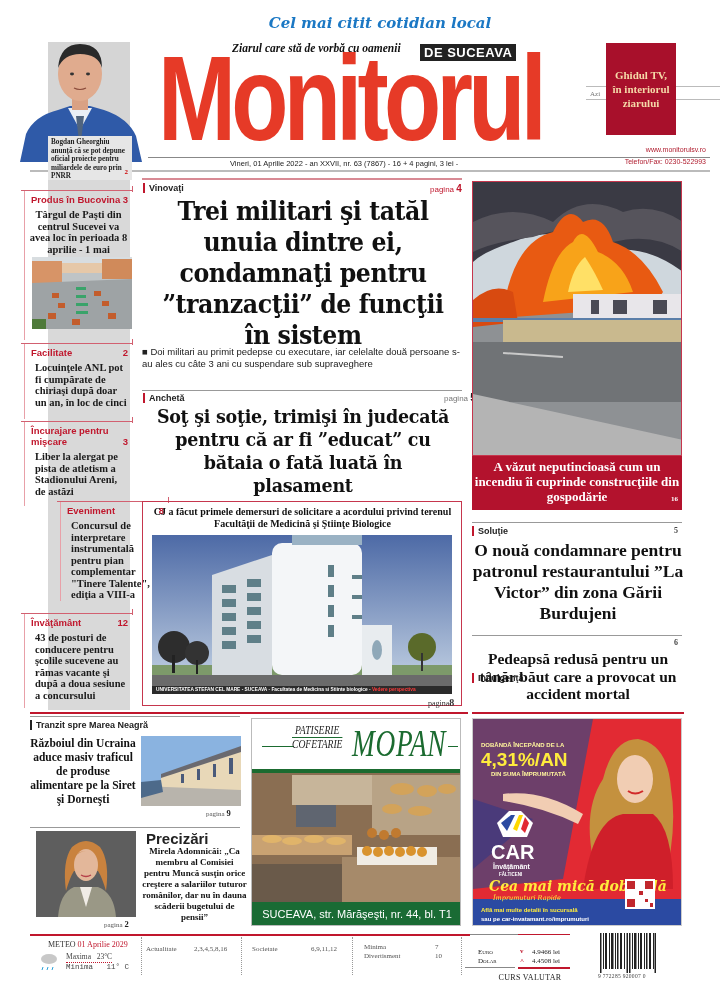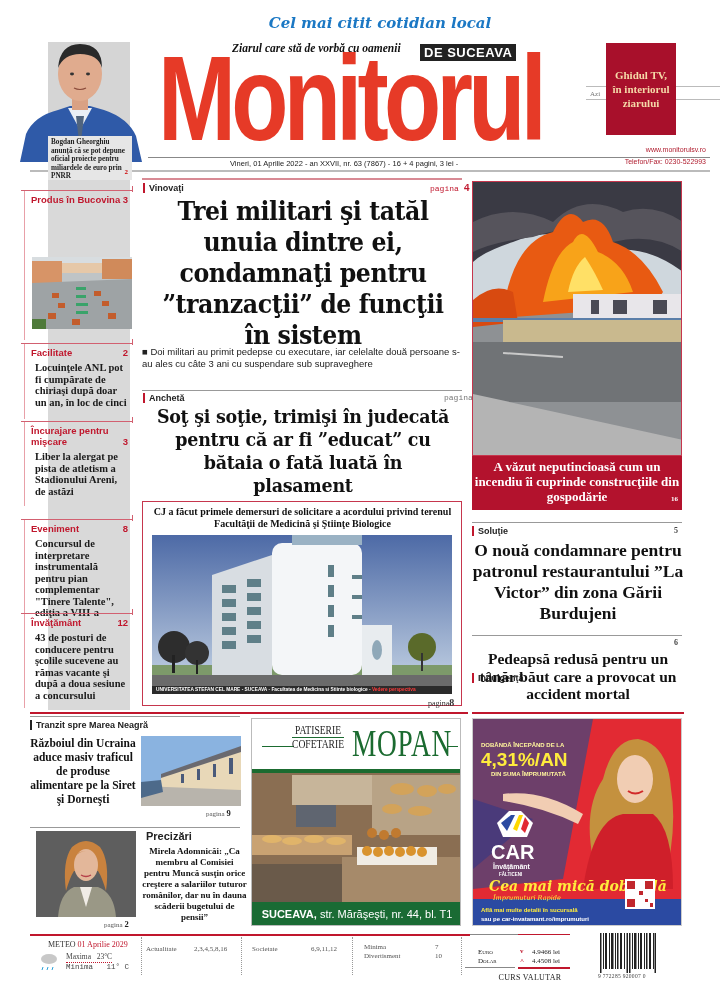--- a/index.html
+++ b/index.html
@@ -35,21 +35,21 @@
   .sb-topline::after { content: ""; position: absolute; right: 0; top: -4px; width: 1px; height: 6px; background: #d26070; }
   .sb-head { display: flex; justify-content: space-between; font-family: "Liberation Sans", sans-serif; font-weight: bold; font-size: 9.5px; color: #c0172d; padding: 4px 4px 2px 6px; line-height: 11px; }
   .sb-text { font-family: "Liberation Serif", serif; font-weight: bold; font-size: 10.5px; line-height: 11.5px; padding: 2px 4px 0 10px; color: #1a1a1a; }
   .sb-text.c { text-align: center; padding-left: 4px; }
 
   
   .market { left: 32px; top: 257px; width: 100px; height: 72px; }
 
   
   .sec-label { font-family: "Liberation Sans", sans-serif; font-weight: bold; font-size: 9px; color: #222; border-left: 2px solid #c0172d; padding-left: 4px; line-height: 10px; }
-  .pagina { font-family: Liberation Mono, monospace; font-size: 8px; color: #c0172d; }
+  .pagina { font-family: Liberation Sans, sans-serif; font-size: 8px; color: #c0172d; }
   .pagina b { font-size: 10px; }
   .main-rule { left: 142px; top: 178px; width: 320px; height: 2px; background: #d88a94; }
   .main-label { left: 143px; top: 183px; }
   .main-pg { left: 430px; top: 183px; }
   .main-title { left: 142px; top: 196px; width: 322px; text-align: center; font-family: "DejaVu Serif", serif; font-weight: bold; font-size: 25.5px; line-height: 31px; letter-spacing: -0.5px; transform: scaleX(0.93); transform-origin: center top; }
   .main-lead { left: 142px; top: 346px; width: 322px; font-family: "Liberation Sans", sans-serif; font-size: 9.5px; line-height: 12px; color: #222; }
 
   
   .a2-rule { left: 142px; top: 390px; width: 320px; height: 1px; background: #999; }
   .a2-label { left: 143px; top: 393px; }
@@ -86,32 +86,32 @@
   .tranzit-rule { left: 30px; top: 716px; width: 210px; height: 1px; background: #999; }
   .tranzit-label { left: 30px; top: 720px; }
   .tranzit-text { left: 30px; top: 736px; width: 106px; text-align: center; font-family: "Liberation Serif", serif; font-weight: bold; font-size: 11.5px; line-height: 14px; }
   .train { left: 141px; top: 736px; width: 100px; height: 70px; overflow: hidden; }
   .train-pg { left: 206px; top: 808px; font-size: 7px; color: #555; }
   .train-pg b { font-size: 8.5px; color: #222; }
   .prec-rule { left: 30px; top: 827px; width: 210px; height: 1px; background: #999; }
   .prec-img { left: 36px; top: 831px; width: 100px; height: 86px; overflow: hidden; background: #6a6a6a; }
   .prec-pg { left: 104px; top: 919px; font-size: 7px; color: #555; }
   .prec-pg b { font-size: 8.5px; color: #222; }
-  .prec-label { left: 146px; top: 830px; font-family: "Liberation Sans", sans-serif; font-weight: bold; font-size: 11px; color: #222; }
+  .prec-label { left: 146px; top: 830px; font-family: "Liberation Sans", sans-serif; font-weight: bold; font-size: 15px; color: #222; }
   .prec-text { left: 142px; top: 846px; width: 105px; text-align: center; font-family: "Liberation Serif", serif; font-weight: bold; font-size: 9px; line-height: 11px; }
 
   
   .mopan { left: 251px; top: 718px; width: 210px; height: 208px; border: 1px solid #bbb; overflow: hidden; background: #fff; }
-  .mopan-head { position: absolute; left: 0; top: 0; width: 210px; height: 50px; background: #fff; }
+  .mopan-head { position: absolute; left: 0; top: 0; width: 210px; height: 50px; background: #fff; font-style: italic; }
   .mopan-small { position: absolute; left: 40px; top: 5px; font-family: "Liberation Serif", serif; font-size: 12px; line-height: 13px; color: #222; text-align: center; transform: scaleX(0.8); transform-origin: left top; }
   .mopan-big { position: absolute; left: 100px; top: 4px; font-family: "Liberation Serif", serif; font-size: 38px; line-height: 40px; color: #1b6b30; transform: scaleX(0.72); transform-origin: left top; letter-spacing: 1px; }
   .mopan-line { position: absolute; top: 27px; height: 1px; background: #1b6b30; }
   .mopan-img { position: absolute; left: 0; top: 50px; width: 210px; height: 133px; }
   .mopan-addr { position: absolute; left: 0; top: 183px; width: 210px; height: 25px; background: #1a6b34; color: #fff; font-family: "Liberation Sans", sans-serif; font-size: 11px; line-height: 25px; text-align: center; }
-  .mopan-addr b { font-weight: bold; }
+  .mopan-addr b { font-weight: normal; }
 
   
   .car { left: 472px; top: 718px; width: 210px; height: 208px; overflow: hidden; border: 1px solid #ccc; }
 
   
   .foot-redline { left: 30px; top: 934px; width: 440px; height: 2px; background: #c0172d; }
   .meteo-title { left: 48px; top: 940px; font-size: 8px; color: #333; }
   .meteo-title span { color: #c0172d; }
   .meteo-max { left: 66px; top: 952px; font-size: 7.5px; color: #444; border-bottom: 1px dotted #c0172d; padding-bottom: 1px; }
   .meteo-min { left: 66px; top: 963px; font-size: 7.5px; color: #444; font-family: Liberation Mono, monospace; }
@@ -165,20 +165,21 @@
 </div>
 
 <div class="abs sidebar-bg"></div>
 
 <div class="sb-item" style="top:190px;height:150px;">
   <div class="sb-topline"></div>
   <div class="sb-head">
       <span>Produs în Bucovina</span>
       <span>3</span>
     </div>
+  <div class="sb-text c">Târgul de Paşti din centrul Sucevei va avea loc în perioada 8 aprilie - 1 mai</div>
 </div>
 <div class="abs market">
   <svg width="100" height="72" viewBox="0 0 100 72">
     <rect width="100" height="72" fill="#bfc4c6"></rect>
     <rect x="0" y="0" width="100" height="14" fill="#d8dde0"></rect>
     <rect x="0" y="4" width="30" height="22" fill="#d79467"></rect>
     <rect x="70" y="2" width="30" height="20" fill="#d08a5a"></rect>
     <rect x="30" y="6" width="40" height="10" fill="#e6c8a8"></rect>
     <polygon points="0,26 100,22 100,72 0,72" fill="#9ea3a5"></polygon>
     <g fill="#c35d2c">
@@ -208,21 +209,21 @@
     </div>
   <div class="sb-text">Locuinţele ANL pot fi cumpărate de chiriaşi după doar un an, în loc de cinci</div>
 </div>
 
 <div class="sb-item" style="top:421px;height:85px;">
   <div class="sb-topline"></div>
   <div class="sb-head" style="position:relative;display:block;padding-right:16px;"><span>Încurajare pentru mişcare</span><span style="position:absolute;right:4px;bottom:2px;">3</span></div>
   <div class="sb-text">Liber la alergat pe pista de atletism a Stadionului Areni, de astăzi</div>
 </div>
 
-<div class="sb-item" style="top:519px;height:100px;">
+<div class="sb-item" style="top:501px;height:100px;margin-left:36px;">
   <div class="sb-topline"></div>
   <div class="sb-head">
       <span>Eveniment</span>
       <span>8</span>
     </div>
   <div class="sb-text">Concursul de interpretare instrumentală pentru pian complementar "Tinere Talente", ediţia a VIII-a</div>
 </div>
 
 <div class="sb-item" style="top:613px;height:95px;">
   <div class="sb-topline"></div>

